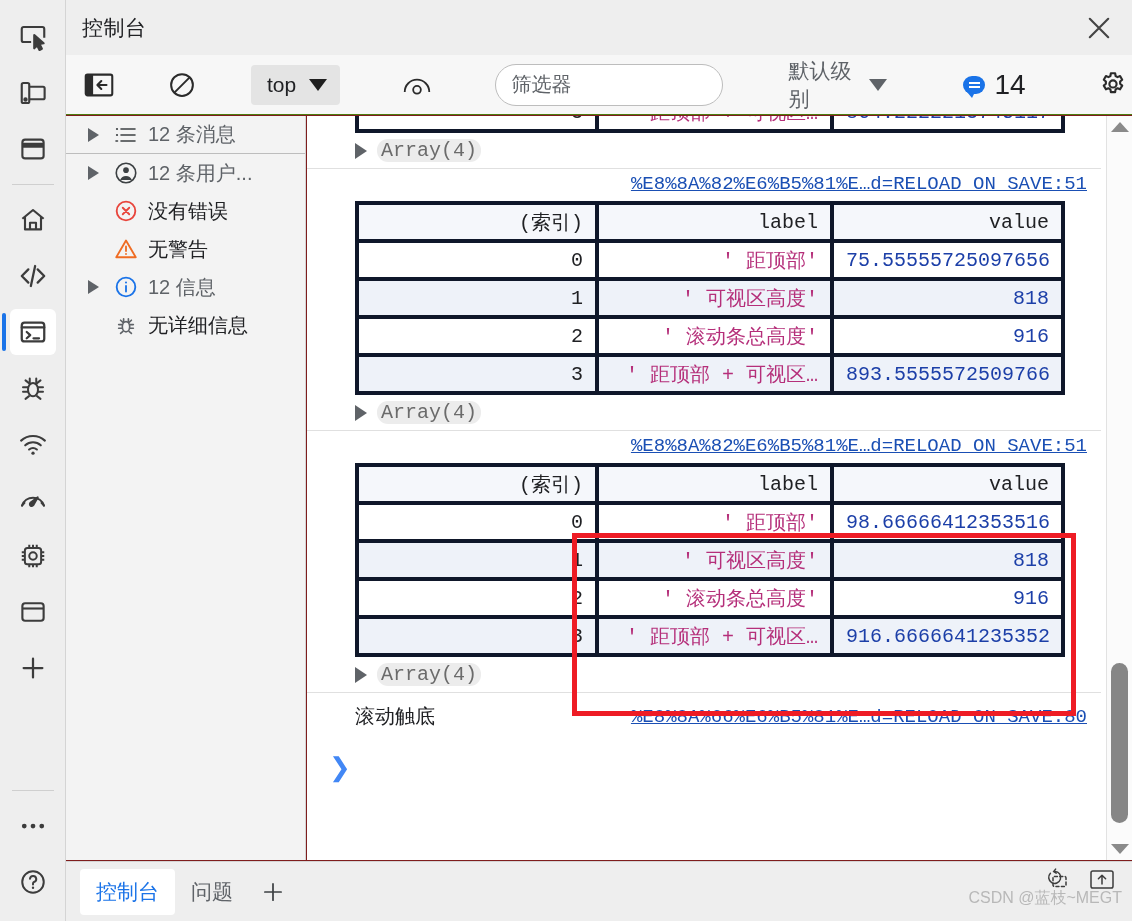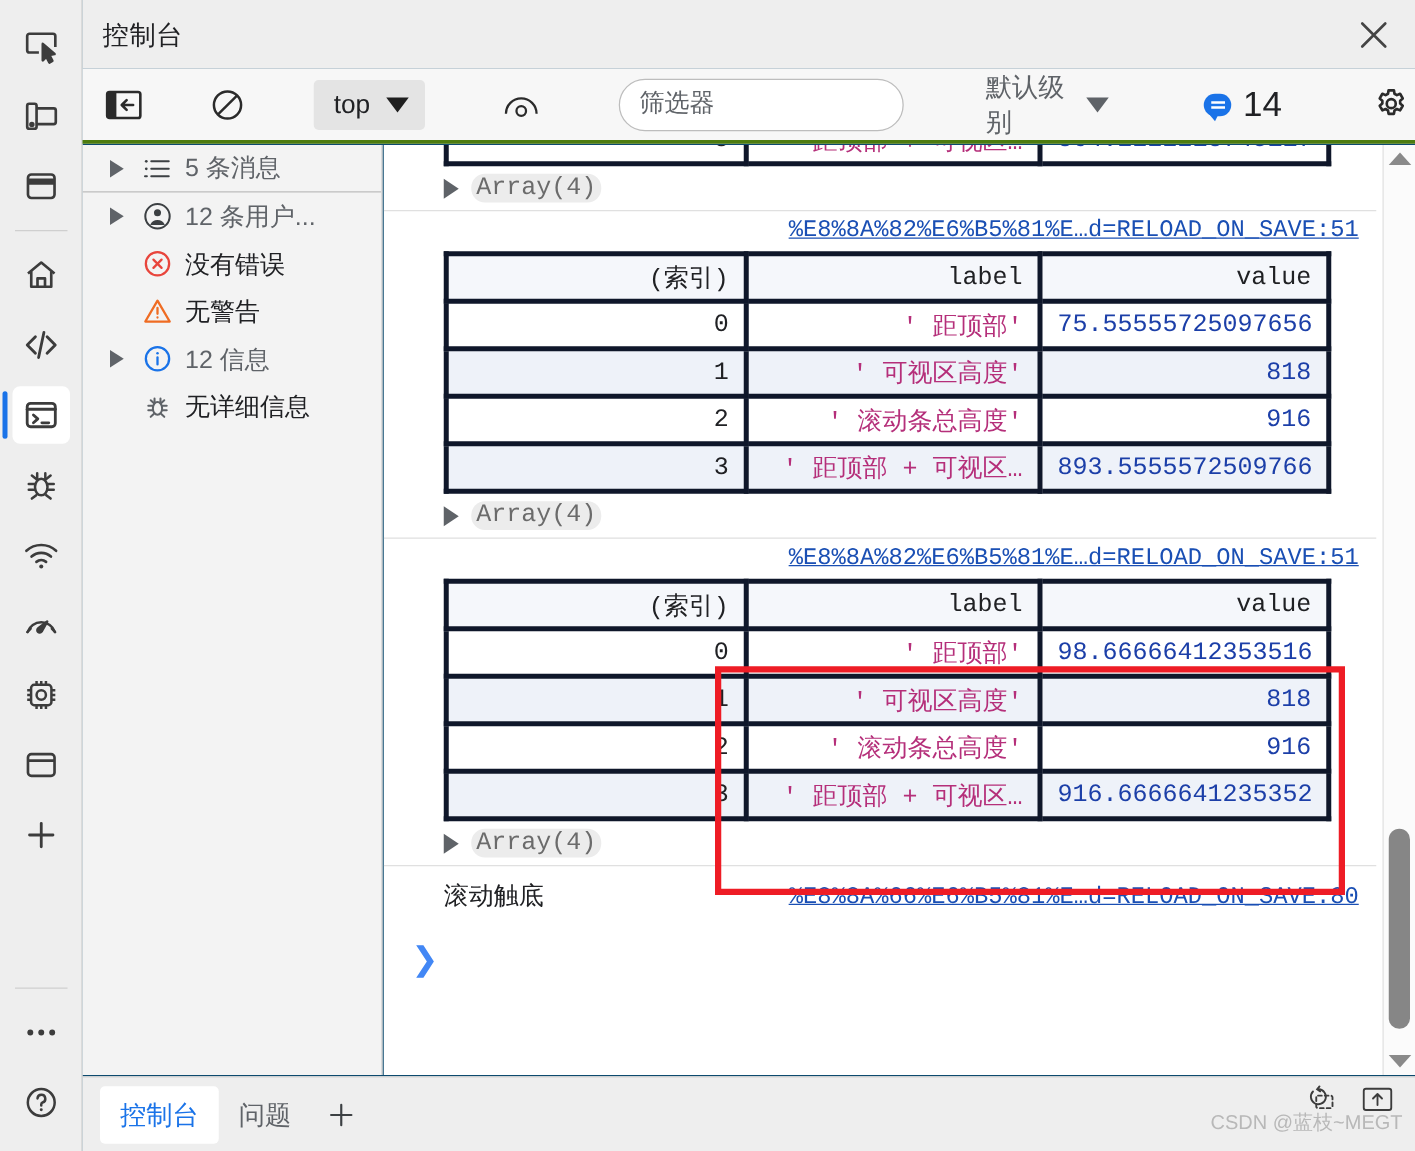--- a/index.html
+++ b/index.html
@@ -7,21 +7,21 @@
     margin: 0; padding: 0;
     width: 1132px; height: 921px;
     overflow: hidden;
     background: #ffffff;
     font-family: "Liberation Sans", "DejaVu Sans", sans-serif;
   }
 
   #root {
     position: relative;
     width: 1132px; height: 921px;
-    background: #0c4a6e;
+    background: #7f1d1d;
   }
 
   
   #activitybar {
     position: absolute; left: 0; top: 0;
     width: 66px; height: 921px;
     background: #eeeeee;
     border-right: 1px solid #d4d4d4;
     display: flex; flex-direction: column; align-items: center;
   }
@@ -71,21 +71,21 @@
     width: 66px; height: 55px;
     display: flex; align-items: center; justify-content: center;
     color: #444;
   }
 
   
   #toolbar {
     position: absolute; left: 66px; top: 55px;
     width: 1066px; height: 60px;
     background: #f7f7f7;
-    border-bottom: 3px solid #4d7c0f;
+    border-bottom: 1px solid #4d7c0f;
     display: flex; align-items: center;
     padding-left: 14px;
     gap: 42px;
   }
   .tb-btn {
     width: 44px; height: 44px;
     display: flex; align-items: center; justify-content: center;
     color: #2b2b2b;
     margin-right: 2px;
     border-radius: 4px;
@@ -543,21 +543,21 @@
       <span class="side-arrow">
           <span class="tri"></span>
         </span>
       <span class="side-ico">
         <svg width="24" height="20" viewBox="0 0 24 20" fill="none" stroke="#3c4043" stroke-width="1.6" stroke-linecap="round">
           <circle cx="3" cy="4" r="1.1" fill="#3c4043" stroke="none"></circle>
           <circle cx="3" cy="10" r="1.1" fill="#3c4043" stroke="none"></circle>
           <path d="M7 4h14M7 10h14M7 16h14M2 16h1.5"></path>
         </svg>
       </span>
-      <span class="side-label">5 条消息</span>
+      <span class="side-label">12 条消息</span>
     </div>
 
     <div class="side-row">
       <span class="side-arrow">
           <span class="tri"></span>
         </span>
       <span class="side-ico">
         <svg width="26" height="26" viewBox="0 0 24 24" fill="none" stroke="#3c4043" stroke-width="1.5">
           <circle cx="12" cy="12" r="9"></circle>
           <circle cx="12" cy="9.4" r="2.6" fill="#3c4043" stroke="none"></circle>

